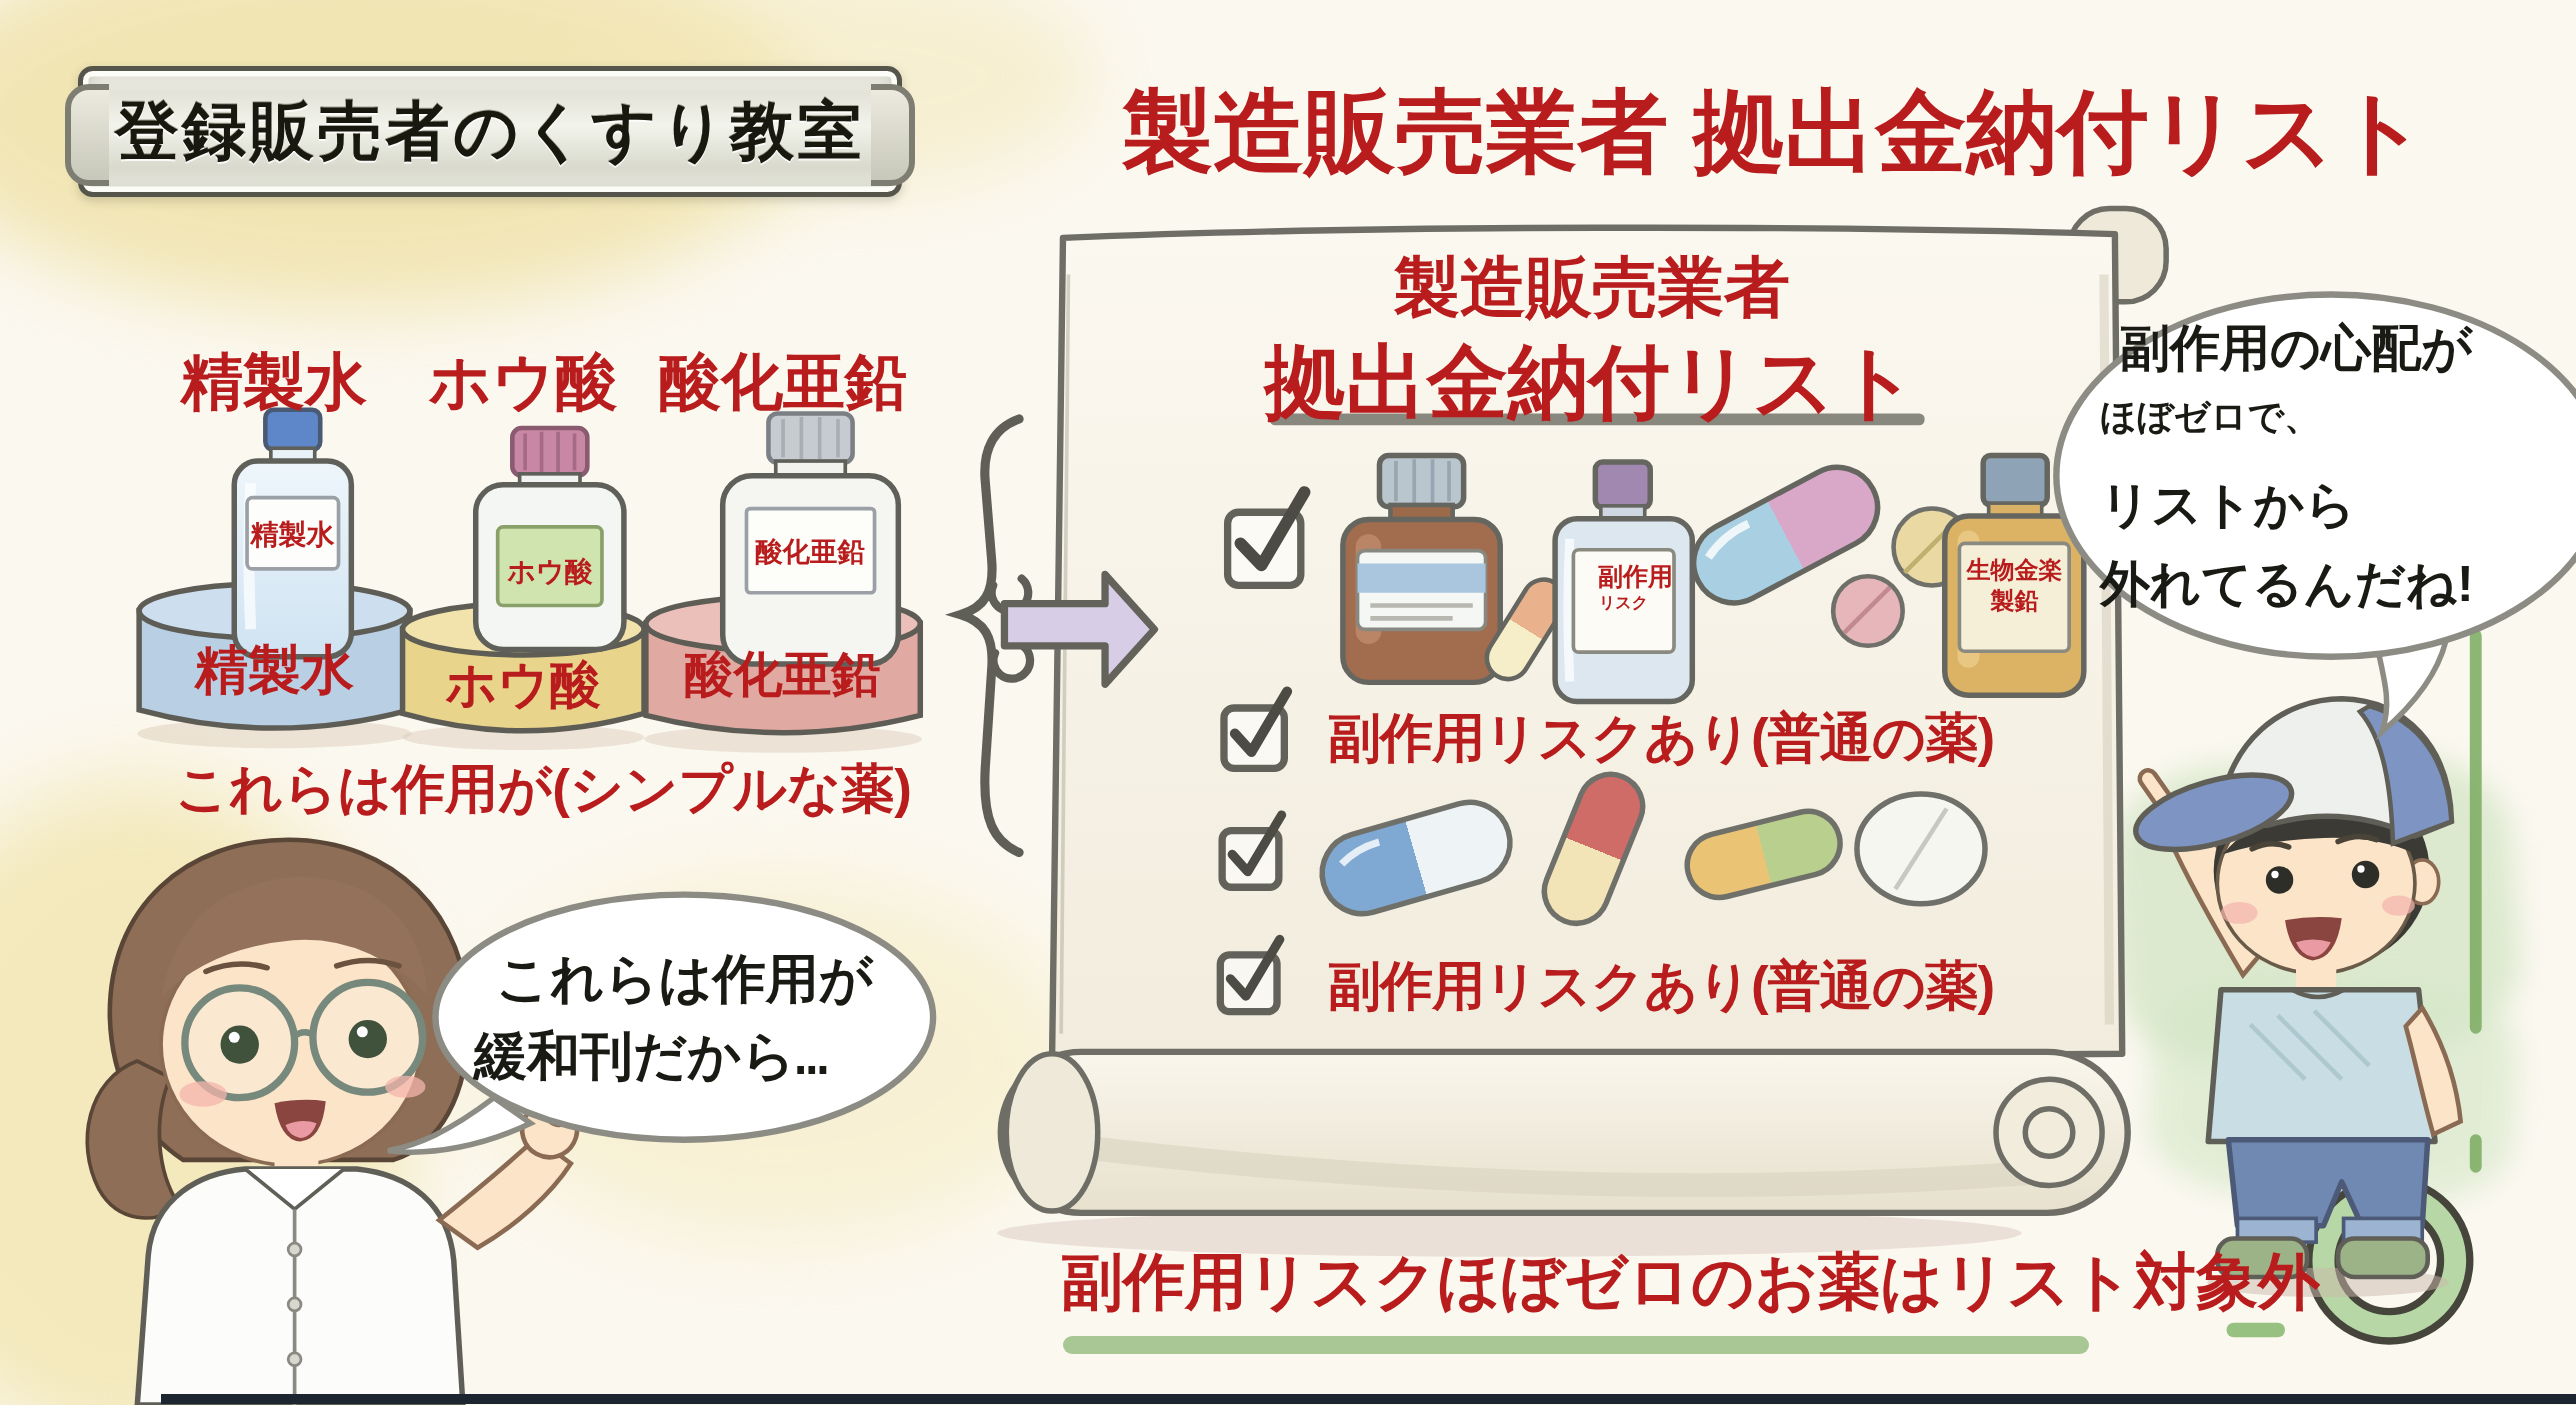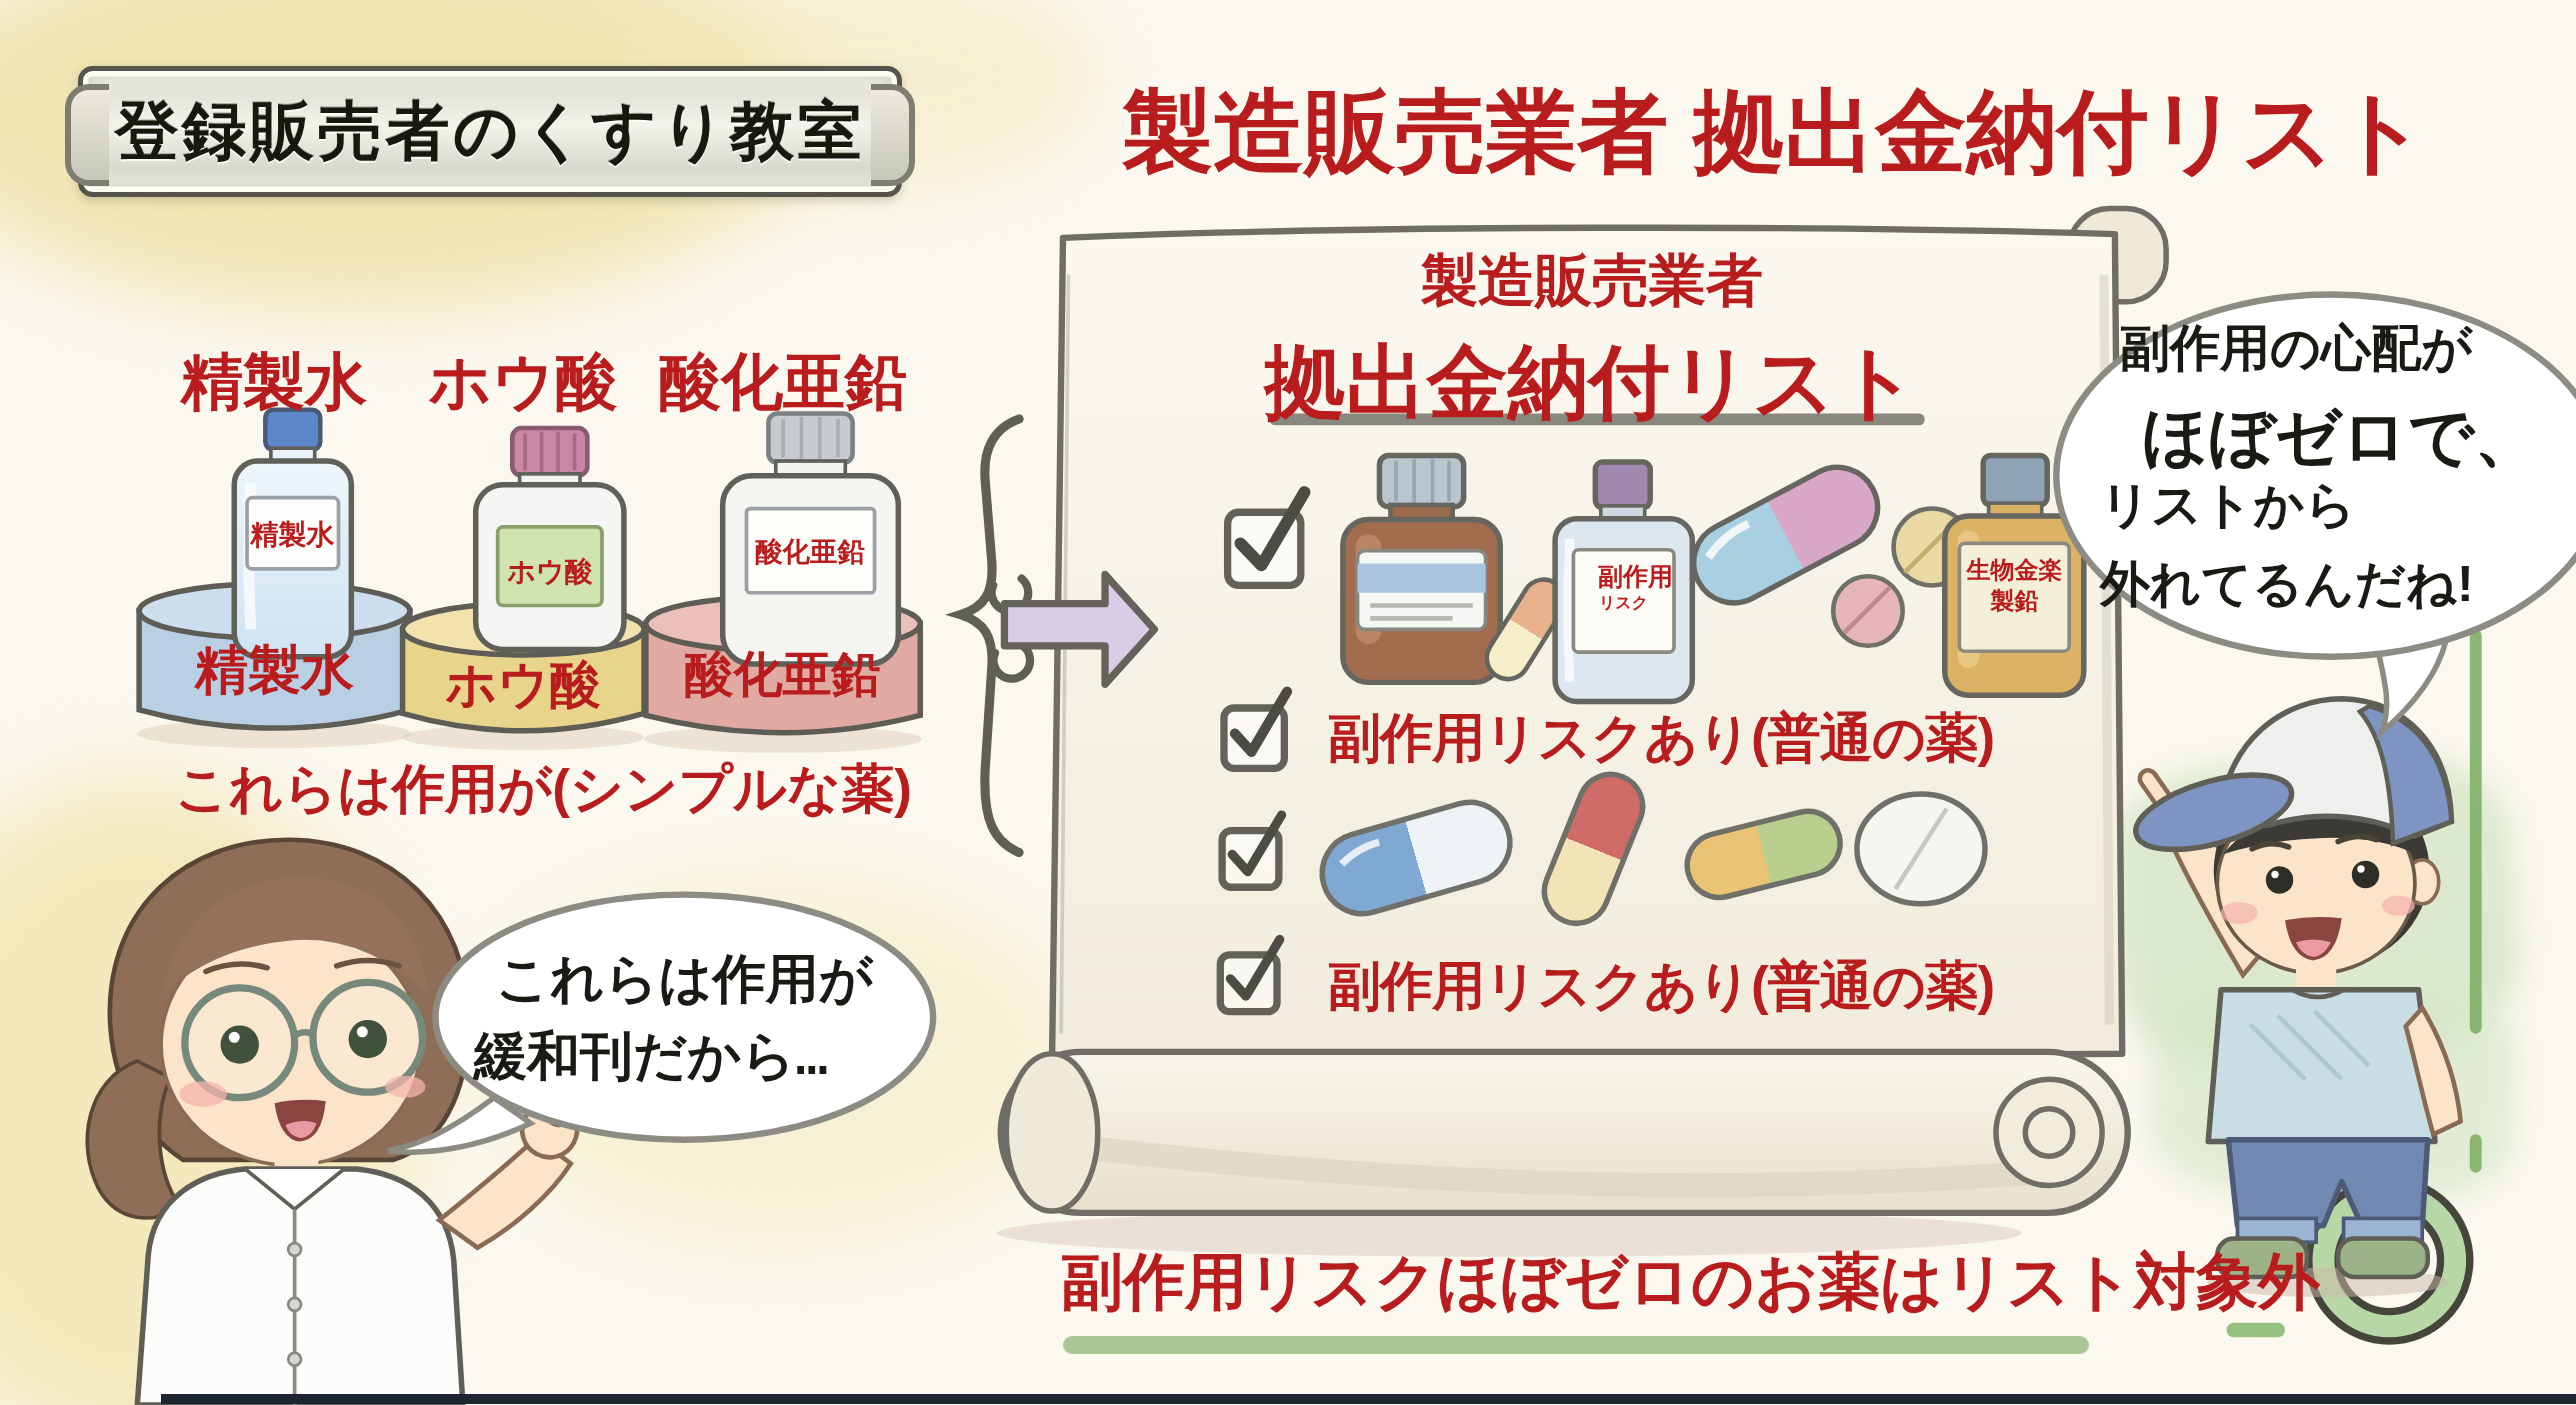--- a/index.html
+++ b/index.html
@@ -313,34 +313,34 @@
 
   <div class="txt ctr" style="left:152px;top:635px;width:245px;font-size:53px;">精製水</div>
   <div class="txt ctr" style="left:413px;top:651px;width:220px;font-size:51px;">ホウ酸</div>
   <div class="txt ctr" style="left:651px;top:642px;width:263px;font-size:49px;">酸化亜鉛</div>
 
   <div class="txt ctr" style="left:154px;top:754px;width:779px;font-size:53px;">これらは作用が(シンプルな薬)</div>
 
   <div class="bubble-line ctr" style="left:474px;top:944px;width:421px;font-size:53px;text-align:center;">これらは作用が</div>
   <div class="bubble-line ctr" style="left:474px;top:1021px;width:421px;font-size:53px;text-align:left;font-family:Liberation Mono, monospace;">緩和刊だから…</div>
 
-  <div class="txt ctr" style="left:1226px;top:243px;width:732px;font-size:57px;">製造販売業者</div>
+  <div class="txt ctr" style="left:1226px;top:243px;width:732px;font-size:66px;">製造販売業者</div>
   <div class="txt ctr" style="left:1180px;top:329px;width:823px;font-size:81px;">拠出金納付リスト</div>
 
   <div class="txt ctr" style="left:1573px;top:560px;width:125px;font-size:25px;font-weight:700;">副作用</div>
   <div class="txt ctr" style="left:1573px;top:593px;width:101px;font-size:16px;font-weight:700;">リスク</div>
 
   <div class="txt ctr" style="left:1956px;top:554px;width:117px;font-size:24px;font-weight:700;font-family:Liberation Serif, serif;">生物金楽</div>
   <div class="txt ctr" style="left:1956px;top:585px;width:117px;font-size:24px;font-weight:700;">製鉛</div>
 
   <div class="txt" style="left:1328px;top:703px;font-size:53px;letter-spacing:-0.9px;">副作用リスクあり(普通の薬)</div>
   <div class="txt" style="left:1328px;top:951px;font-size:53px;letter-spacing:-0.9px;">副作用リスクあり(普通の薬)</div>
 
   <div class="bubble-line" style="left:2100px;top:315px;font-size:50px;margin-left:20px;">副作用の心配が</div>
-  <div class="bubble-line" style="left:2100px;top:393px;font-size:65px;margin-left:42px;">ほぼゼロで、</div>
+  <div class="bubble-line" style="left:2100px;top:393px;font-size:36px;">ほぼゼロで、</div>
   <div class="bubble-line" style="left:2100px;top:472px;font-size:50px;">リストから</div>
   <div class="bubble-line" style="left:2100px;top:551px;font-size:50px;">外れてるんだね!</div>
 
   <div class="txt ctr" style="left:1061px;top:1240px;width:1226px;font-size:62px;">副作用リスクほぼゼロのお薬はリスト対象外</div>
   <div style="position:absolute;left:1063px;top:1336px;width:1026px;height:18.3px;background:#a9c795;border-radius:9.1px;"></div>
 
   <div id="bottom-bar"></div>
 </div>
 
 

